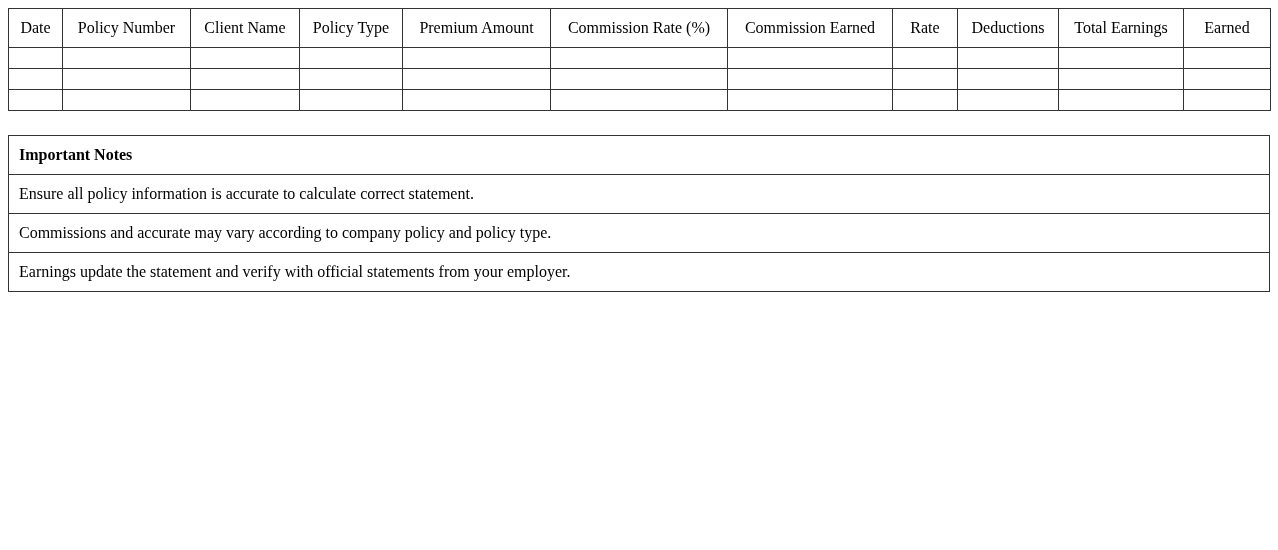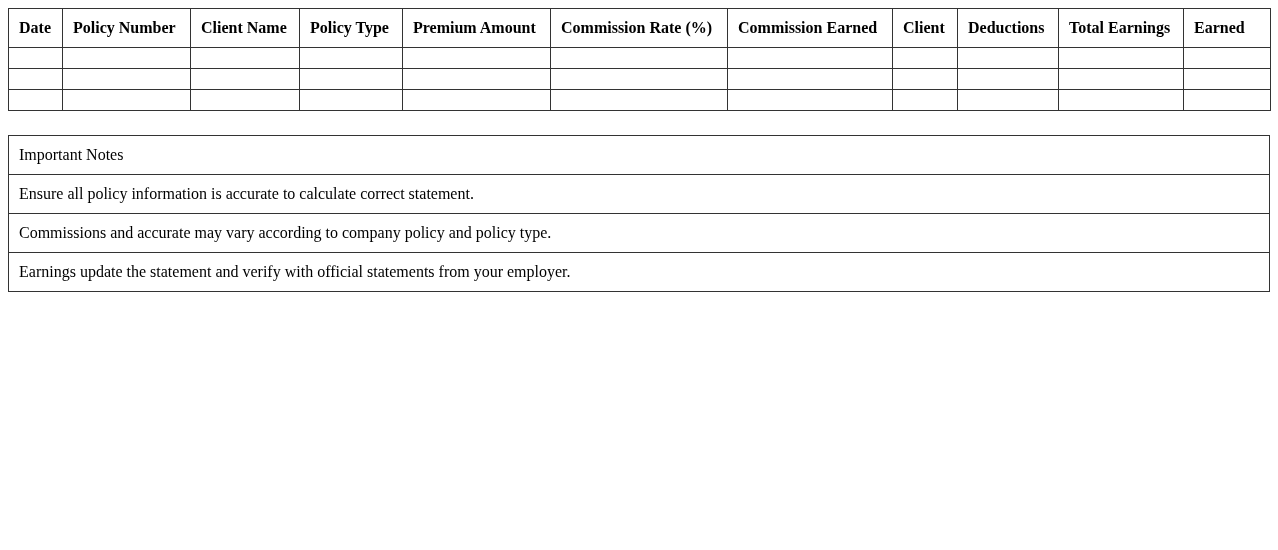--- a/index.html
+++ b/index.html
@@ -13,34 +13,34 @@
   .earnings {
     position: absolute; left: 8px; top: 8px;
     width: 1262px; table-layout: fixed;
   }
   .earnings th, .earnings td {
     border: 1px solid #333;
     padding: 0 10px;
     font-size: 16px;
     white-space: nowrap;
   }
-  .earnings th { height: 38px; font-weight: bold; text-align: left; }
+  .earnings th { height: 38px; font-weight: normal; text-align: center; }
   .earnings td { height: 20px; }
   .notes {
     position: absolute; left: 8px; top: 135px;
     width: 1262px;
   }
   .notes td {
     border: 1px solid #333;
     height: 38px;
     padding: 0 10px;
     font-size: 16px;
     text-align: left;
   }
-  .notes .notes-title { font-weight: normal; }
+  .notes .notes-title { font-weight: bold; }
 </style>
 </head>
 <body>
 
 <table class="earnings">
   <colgroup>
     <col style="width:54px">
       <col style="width:128px">
       <col style="width:109px">
       <col style="width:103px">
@@ -54,21 +54,21 @@
   </colgroup>
   <thead>
     <tr>
       <th>Date</th>
       <th>Policy Number</th>
       <th>Client Name</th>
       <th>Policy Type</th>
       <th>Premium Amount</th>
       <th>Commission Rate (%)</th>
       <th>Commission Earned</th>
-      <th>Client</th>
+      <th>Rate</th>
       <th>Deductions</th>
       <th>Total Earnings</th>
       <th>Earned</th>
     </tr>
   </thead>
   <tbody>
     <tr>
       <td></td>
       <td></td>
       <td></td>

